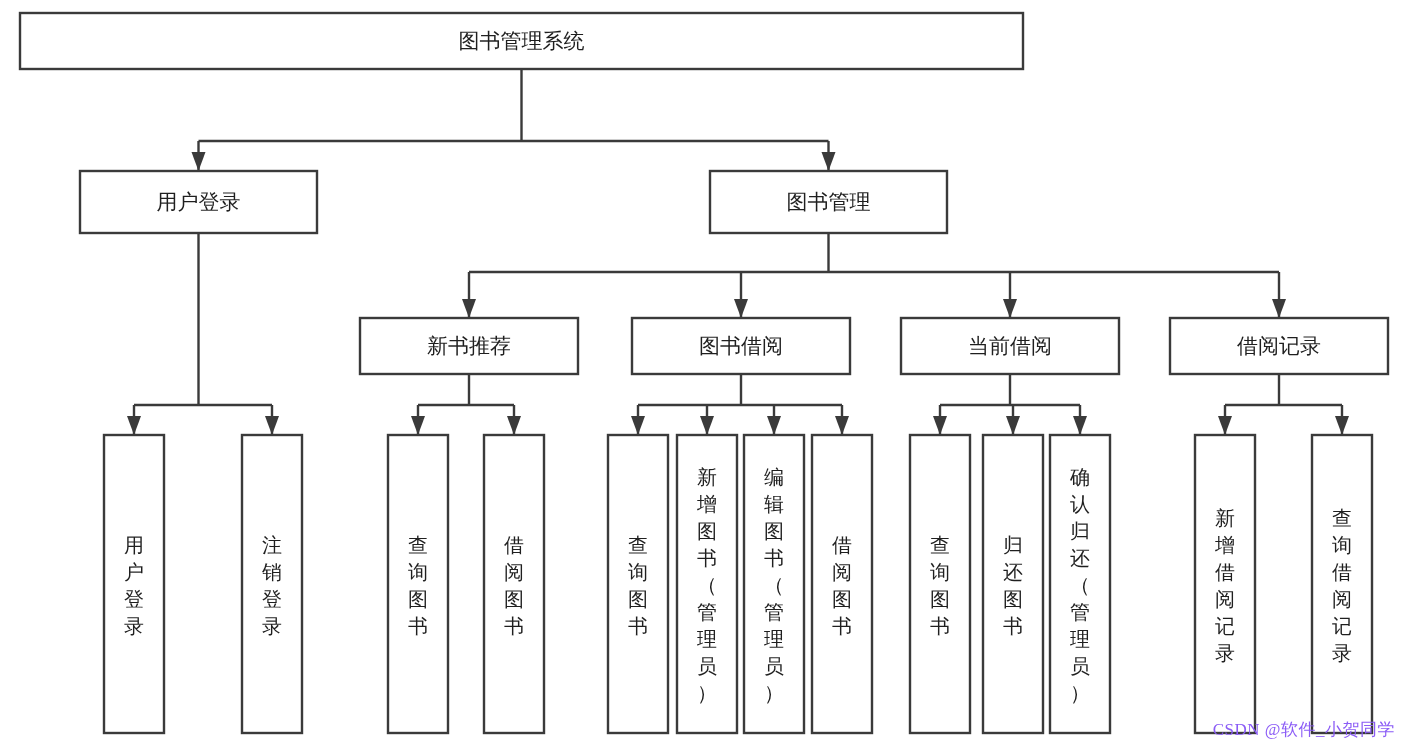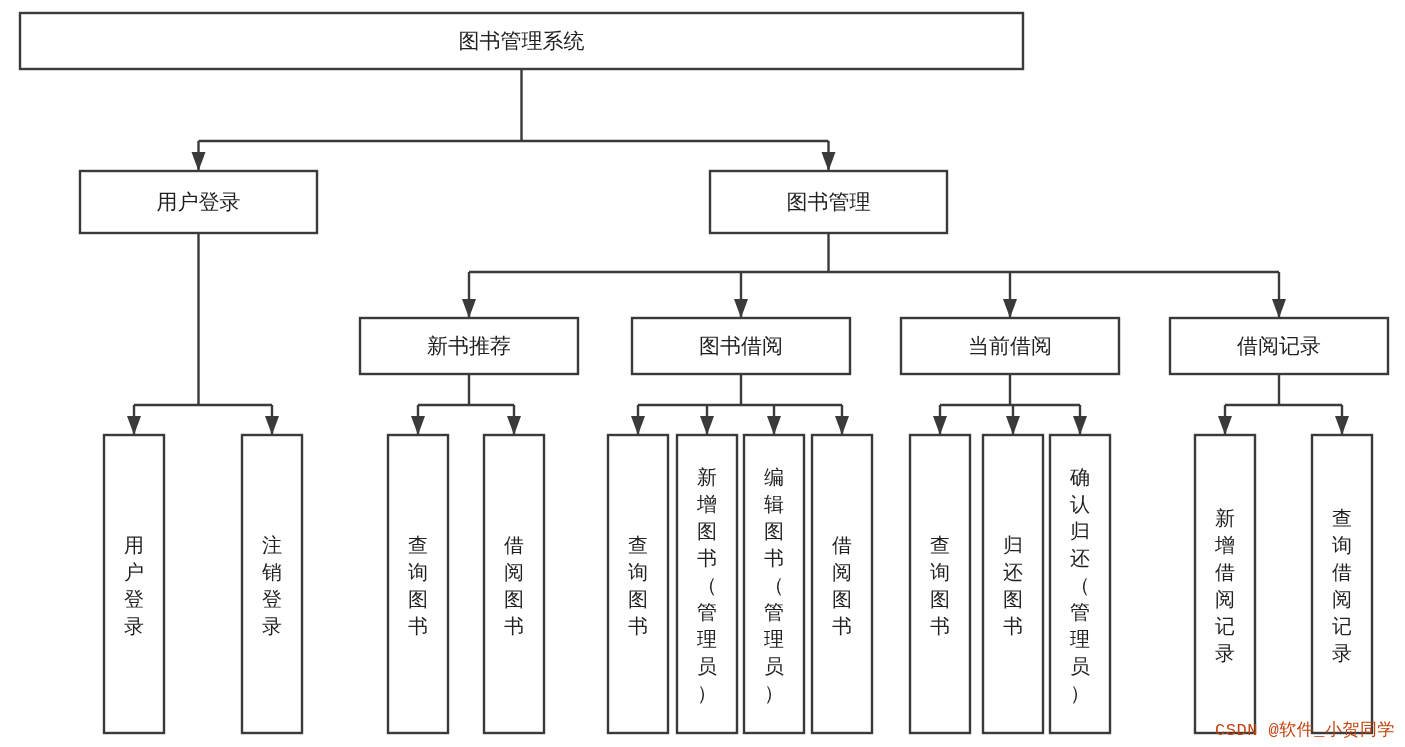--- a/index.html
+++ b/index.html
@@ -52,23 +52,23 @@
   .node-label-v {
     font-family: "DejaVu Sans", "Liberation Sans", sans-serif;
     font-size: 20px;
     fill: #1f1f1f;
     text-anchor: middle;
   }
   .watermark {
     position: absolute;
     right: 10px;
     bottom: 6px;
-    font-family: Liberation Mono, monospace;
+    font-family: Liberation Serif, serif;
     font-size: 17px;
-    color: #c2410c;
+    color: #8b5cf6;
     white-space: nowrap;
     user-select: none;
     letter-spacing: 0.5px;
   }
 </style>
 </head>
 <body>
 
 <div id="diagram-root">
   <svg class="flow" viewBox="0 0 1405 747">

